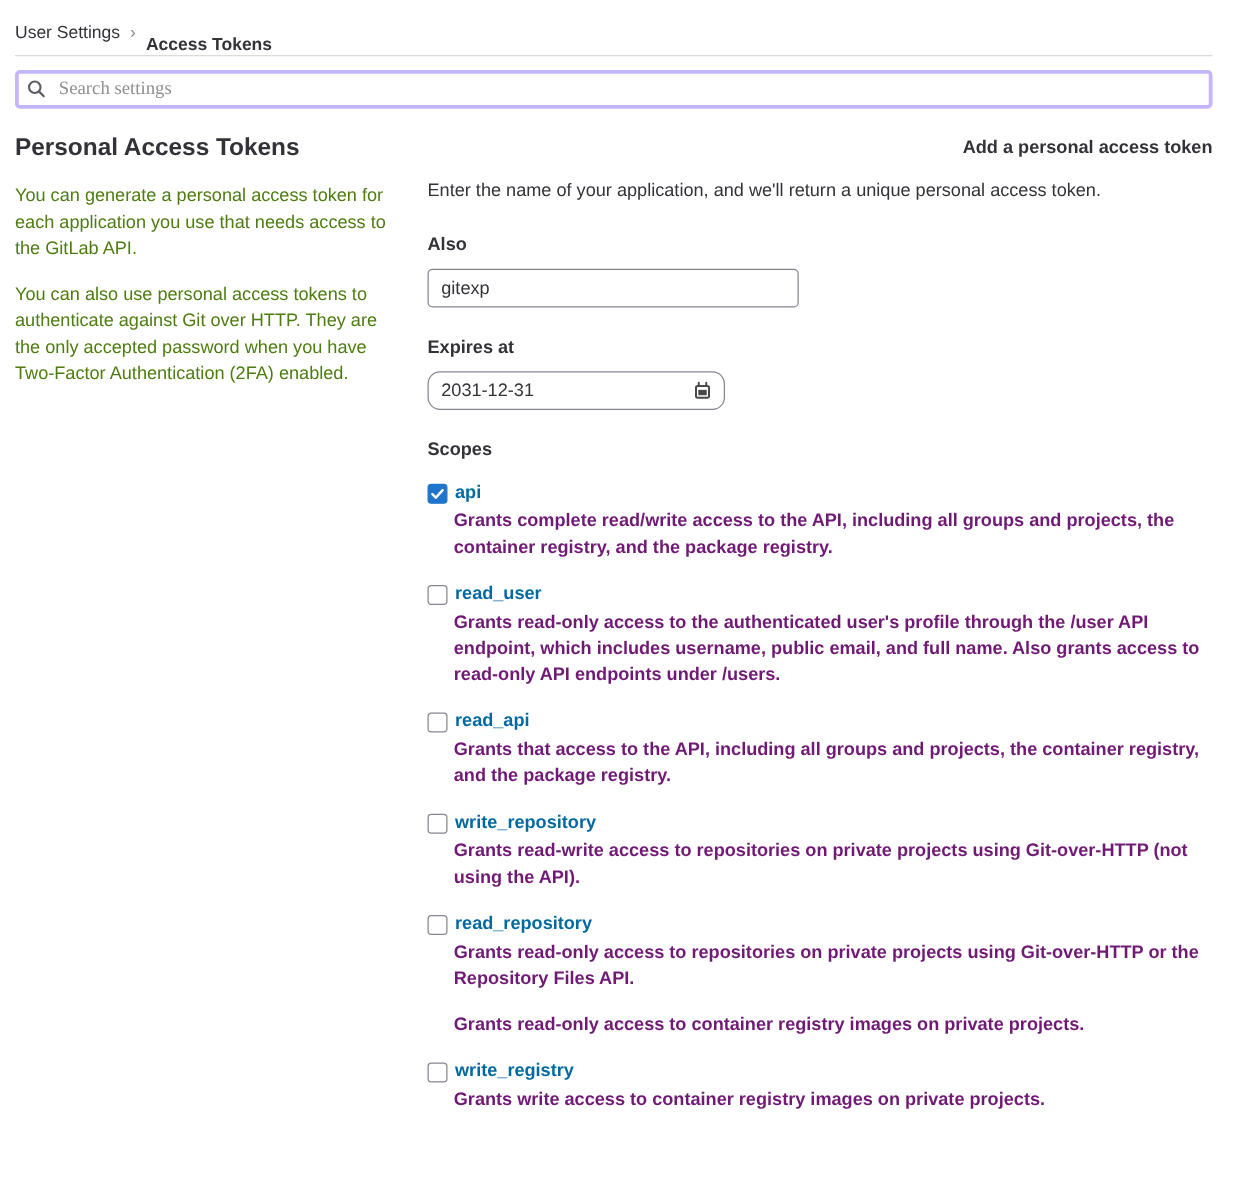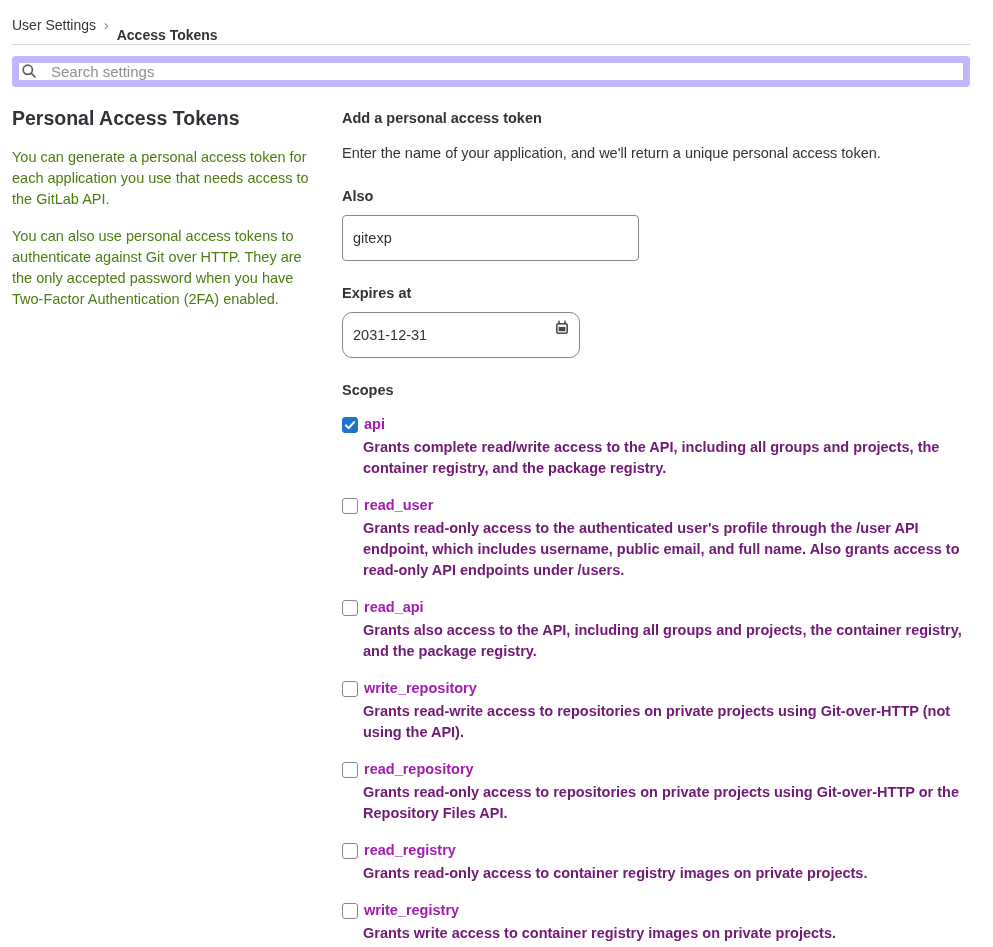--- a/index.html
+++ b/index.html
@@ -38,48 +38,48 @@
     position: absolute;
     left: 9px;
     top: 7px;
     width: 16px;
     height: 16px;
     pointer-events: none;
   }
   .search-input {
     width: 100%;
     height: 31px;
-    border: 7px solid #c4b5fd;
+    border: 3px solid #c4b5fd;
     border-radius: 4px;
     padding: 0 10px 0 32px;
-    font-family: Liberation Sans, sans-serif;
+    font-family: Liberation Serif, serif;
     font-size: 15px;
     color: #333238;
     outline: none;
   }
   .search-input::placeholder { color: #8f8f94; opacity: 1; }
   
   .main { display: flex; margin-top: 19px; }
   .left-col { width: 330px; flex: none; padding-right: 30px; }
   .right-col { flex: 1; min-width: 0; }
   .left-title {
     font-size: 19.5px;
     line-height: 24px;
     font-weight: 700;
     margin: 0 0 17px 0;
   }
   .left-para { margin: 0 0 16px 0; color: #4d7c0f; }
   
-  .form-title { font-weight: 700; margin: 2px 0 12px 0; font-size: 14.5px; }
+  .form-title { font-weight: 700; margin: 2px 0 12px 0; font-size: 14.5px; text-align: right; }
   .form-desc { margin: 14px 0 0 0; }
   .field-label { display: block; font-weight: 700; margin: 22px 0 0 0; }
   .text-input {
     display: block;
     margin-top: 8px;
-    height: 46px;
+    height: 31px;
     border: 1px solid #868691;
     border-radius: 4px;
     padding: 0 10px;
     font-family: "Liberation Sans", sans-serif;
     font-size: 14.5px;
     color: #333238;
     outline: none;
   }
   .name-input { width: 297px; }
   .date-wrap { position: relative; width: 238px; }
@@ -103,21 +103,21 @@
     border: 1px solid #868691;
     border-radius: 3px;
     background: #ffffff;
     display: inline-flex;
     align-items: center;
     justify-content: center;
   }
   .checkbox svg { display: none; }
   .checkbox.checked { background: #1f75cb; border-color: #1f75cb; }
   .checkbox.checked svg { display: block; }
-  .scope-name { font-weight: 700; margin-left: 6px; color: #a21caf; }
+  .scope-name { font-weight: 700; margin-left: 6px; color: #0369a1; }
   .scope-desc {
     margin: 2px 0 0 21px;
     color: #701a75;
     max-width: 607px;
     font-weight: bold;
   }
 </style>
 </head>
 <body>
 
@@ -193,21 +193,21 @@
           <p class="scope-desc">Grants read-only access to the authenticated user's profile through the /user API endpoint, which includes username, public email, and full name. Also grants access to read-only API endpoints under /users.</p>
         </div>
 
         <div class="scope-item">
           <div class="scope-head">
             <span class="checkbox">
               
             </span>
             <span class="scope-name">read_api</span>
           </div>
-          <p class="scope-desc">Grants also access to the API, including all groups and projects, the container registry, and the package registry.</p>
+          <p class="scope-desc">Grants that access to the API, including all groups and projects, the container registry, and the package registry.</p>
         </div>
 
         <div class="scope-item">
           <div class="scope-head">
             <span class="checkbox">
               
             </span>
             <span class="scope-name">write_repository</span>
           </div>
           <p class="scope-desc">Grants read-write access to repositories on private projects using Git-over-HTTP (not using the API).</p>
@@ -217,26 +217,20 @@
           <div class="scope-head">
             <span class="checkbox">
               
             </span>
             <span class="scope-name">read_repository</span>
           </div>
           <p class="scope-desc">Grants read-only access to repositories on private projects using Git-over-HTTP or the Repository Files API.</p>
         </div>
 
         <div class="scope-item">
-          <div class="scope-head">
-            <span class="checkbox">
-              
-            </span>
-            <span class="scope-name">read_registry</span>
-          </div>
           <p class="scope-desc">Grants read-only access to container registry images on private projects.</p>
         </div>
 
         <div class="scope-item">
           <div class="scope-head">
             <span class="checkbox">
               
             </span>
             <span class="scope-name">write_registry</span>
           </div>

